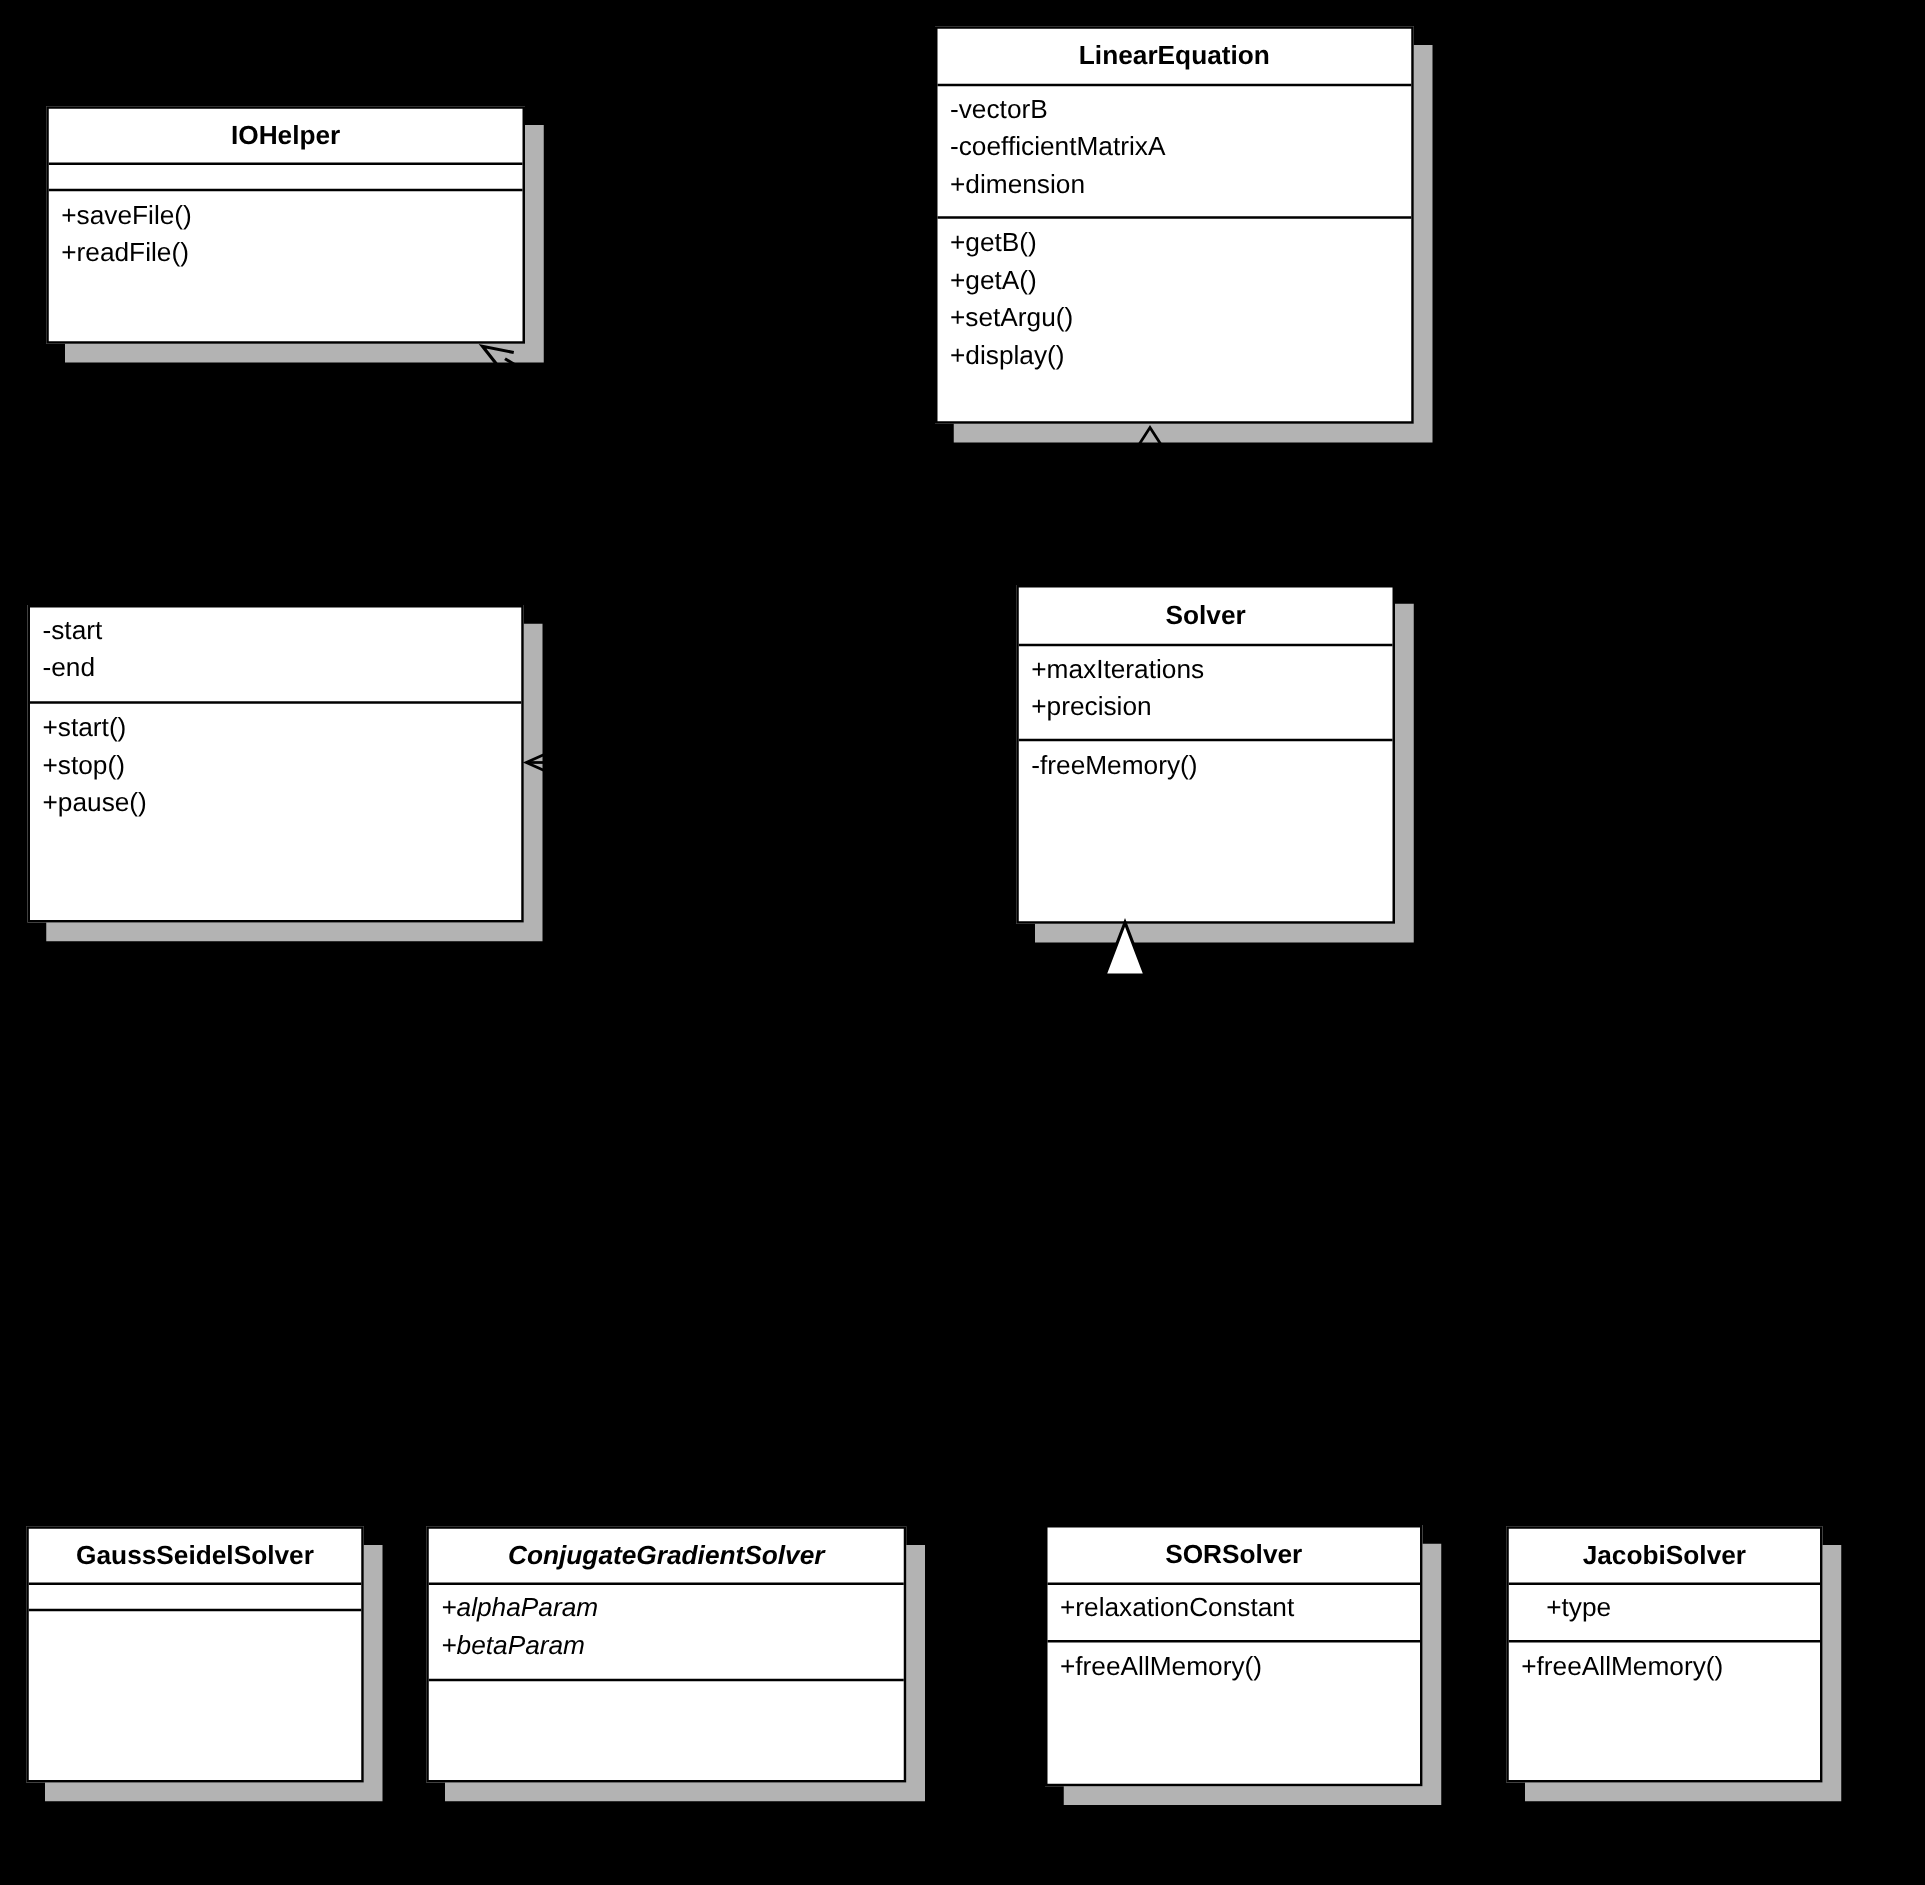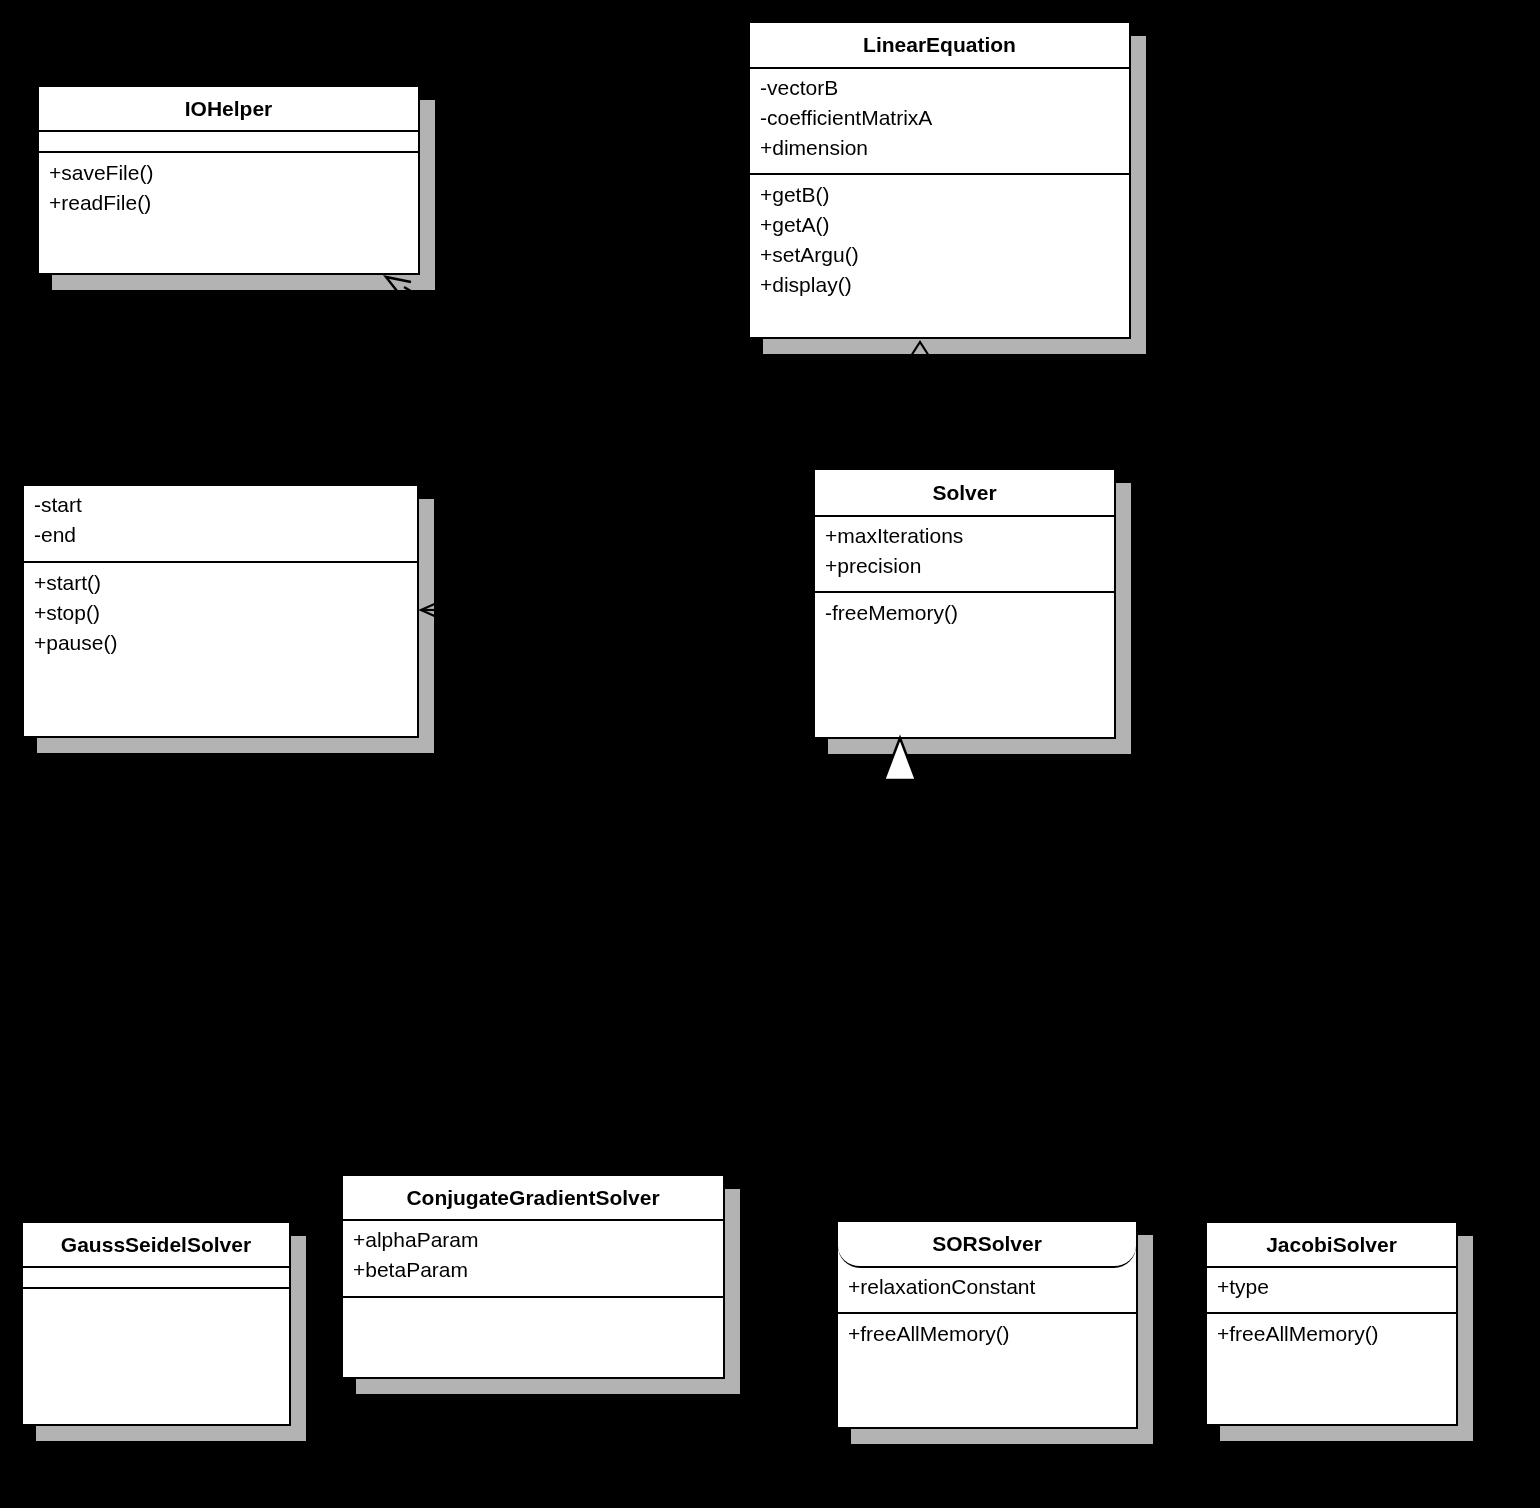--- a/index.html
+++ b/index.html
@@ -112,42 +112,42 @@
       <div class="uml-row">-freeMemory()</div>
     </div>
   </div>
 
   <div class="uml-class" style="left:21px;top:1221px;width:270px;height:205px;">
     <div class="uml-title" style="height:45px;">GaussSeidelSolver</div>
     <div class="uml-attrs" style="height:21px;padding-top:0;"></div>
     <div class="uml-methods"></div>
   </div>
 
-  <div class="uml-class" style="left:341px;top:1174px;width:384px;height:205px;">
+  <div class="uml-class" style="left:341px;top:1221px;width:384px;height:205px;font-style:italic;">
     <div class="uml-title" style="height:45px;">ConjugateGradientSolver</div>
     <div class="uml-attrs" style="height:77px;">
       <div class="uml-row">+alphaParam</div>
       <div class="uml-row">+betaParam</div>
     </div>
     <div class="uml-methods"></div>
   </div>
 
   <div class="uml-class" style="left:836px;top:1220px;width:302px;height:209px;">
-    <div class="uml-title" style="height:46px;border-radius:22px;">SORSolver</div>
+    <div class="uml-title" style="height:46px;">SORSolver</div>
     <div class="uml-attrs" style="height:46px;">
       <div class="uml-row">+relaxationConstant</div>
     </div>
     <div class="uml-methods">
       <div class="uml-row">+freeAllMemory()</div>
     </div>
   </div>
 
   <div class="uml-class" style="left:1205px;top:1221px;width:253px;height:205px;">
     <div class="uml-title" style="height:45px;">JacobiSolver</div>
-    <div class="uml-attrs" style="height:46px;">
+    <div class="uml-attrs" style="height:46px;padding-left:20px;">
       <div class="uml-row">+type</div>
     </div>
     <div class="uml-methods">
       <div class="uml-row">+freeAllMemory()</div>
     </div>
   </div>
 
   <svg class="arrow-overlay" width="1540" height="1508" viewBox="0 0 1540 1508" xmlns="http://www.w3.org/2000/svg">
 
     <g>

